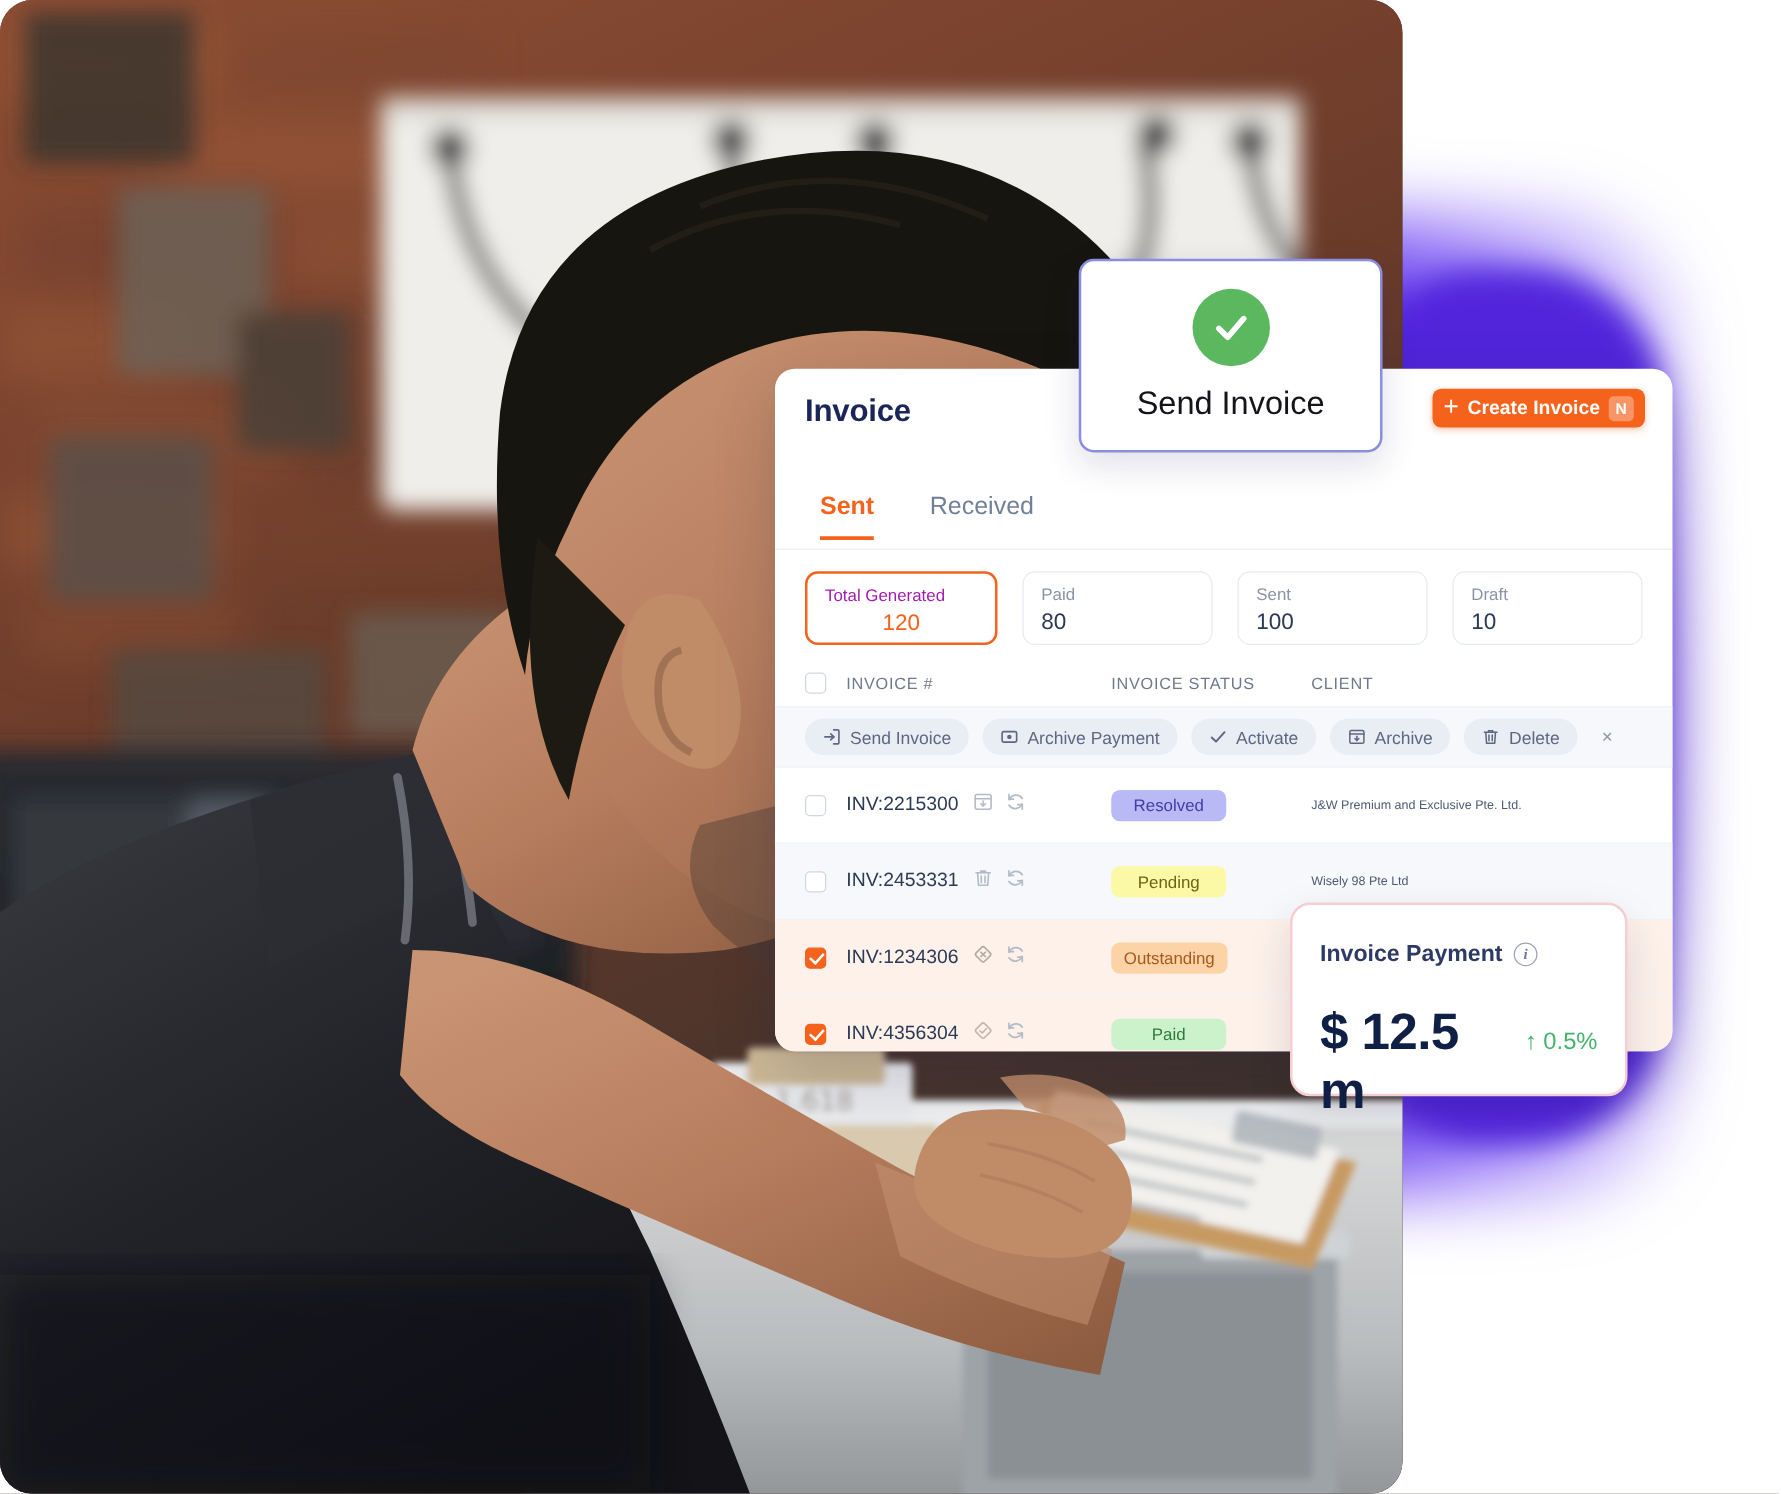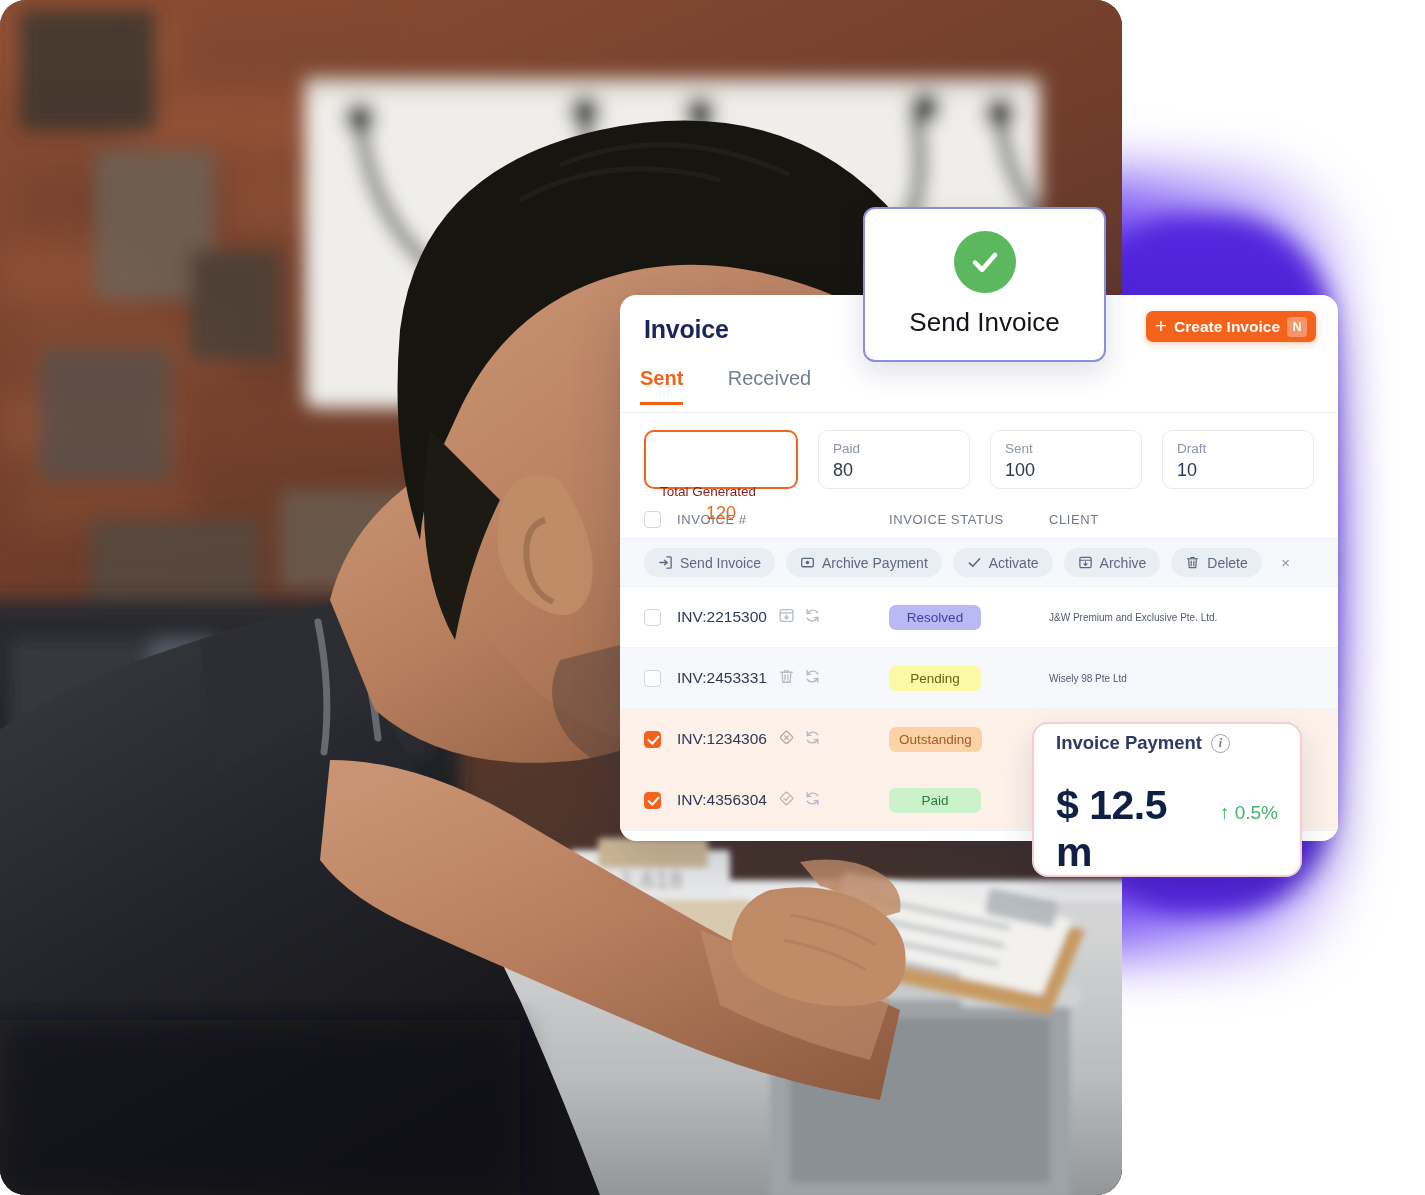--- a/index.html
+++ b/index.html
@@ -125,22 +125,23 @@
     background: rgba(255,255,255,0.33);
     color: #fff;
     font-size: 12.5px;
     font-weight: bold;
   }
 
   
   .tabs {
     position: relative;
     height: 46px;
-    padding: 0 20px;
+    padding: 0 36px;
     border-bottom: 1px solid #edf0f6;
+    margin-top: 27px;
   }
   .tab {
     display: inline-block;
     font-size: 20px;
     color: #718096;
     padding-bottom: 12px;
     margin-right: 40px;
     cursor: pointer;
   }
   .tab.active {
@@ -157,21 +158,21 @@
   }
   .stat {
     flex: 1;
     height: 59px;
     border: 1px solid #e6eaf2;
     border-radius: 10px;
     padding: 8px 14px;
   }
   .stat.active { border: 2px solid #f4621c; }
   .stat-label { font-size: 13.5px; color: #8a94a6; line-height: 1.45; }
-  .stat.active .stat-label { color: #7f1d1d; margin-top: 42px; }
+  .stat.active .stat-label { color: #a21caf; }
   .stat-value { font-size: 18px; color: #2d3a55; line-height: 1.3; }
   .stat.active .stat-value { color: #f4621c; text-align: center; }
 
   
   .thead {
     display: flex;
     align-items: center;
     padding: 8px 24px 10px 24px;
     font-size: 13px;
     letter-spacing: 0.6px;
@@ -308,21 +309,21 @@
   .pay-card {
     position: absolute;
     left: 1032px;
     top: 722px;
     width: 270px;
     height: 155px;
     background: #ffffff;
     border: 2px solid #f7cdd3;
     border-radius: 16px;
     box-shadow: 0 14px 34px rgba(40,20,60,0.13);
-    padding: 8px 22px 0 22px;
+    padding: 28px 22px 0 22px;
   }
   .pay-title {
     display: flex;
     align-items: center;
     gap: 9px;
     font-size: 18.5px;
     font-weight: bold;
     color: #2d3a63;
   }
   .info-i {

